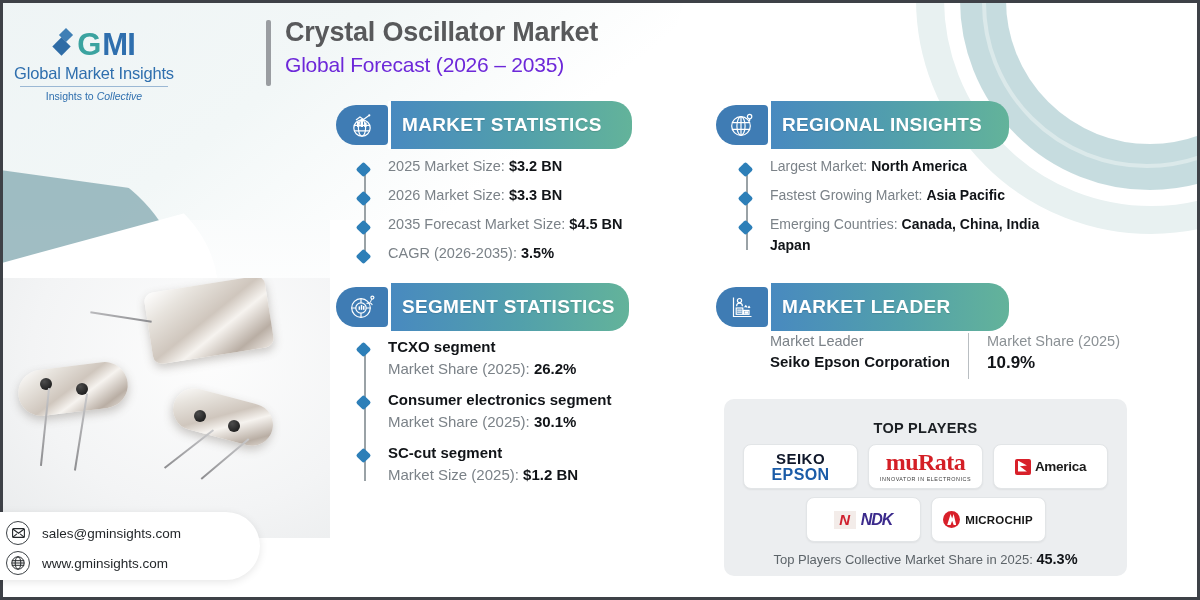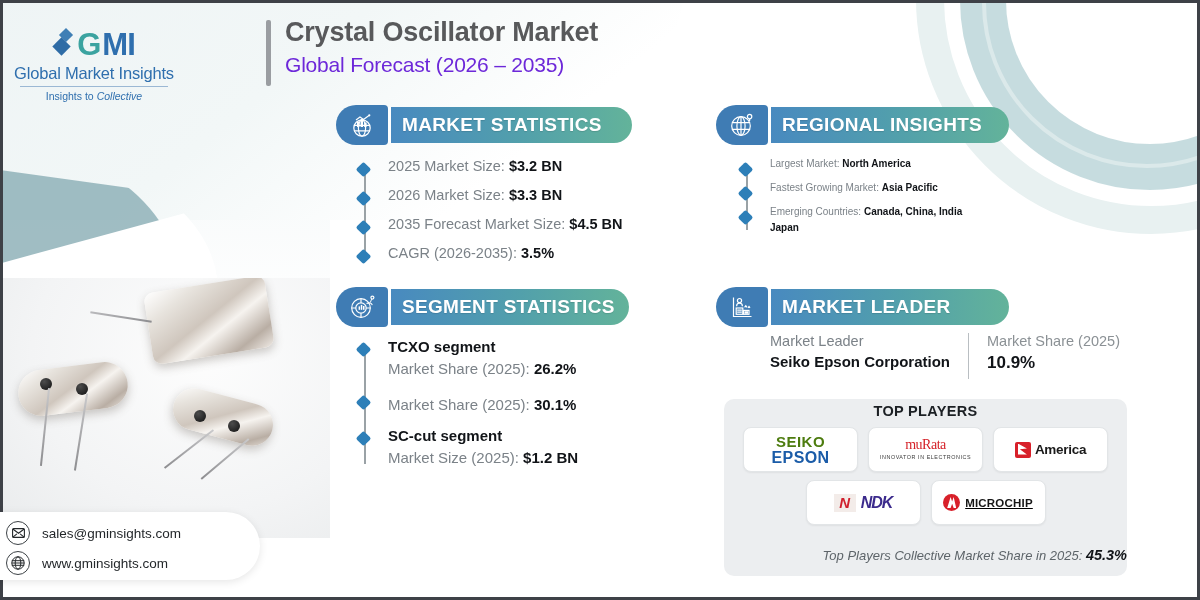--- a/index.html
+++ b/index.html
@@ -106,21 +106,21 @@
   .title-sub{ font-size:21px;color:#6d28d9;margin-top:4px;letter-spacing:-.2px;line-height:1.2;}
 
   
   .pill{ position:absolute; height:40px; display:flex; align-items:center; }
   .pill-icon{
     width:52px;height:40px;border-radius:20px 4px 4px 20px;
     background:#3f7cb4; display:flex;align-items:center;justify-content:center;
     flex:0 0 auto;
   }
   .pill-body{
-    height:36px; flex:1; border-radius:0 20px 20px 0;
+    height:48px; flex:1; border-radius:0 20px 20px 0;
     background:linear-gradient(90deg,#4889c0 0%, #52a0ab 55%, #63b39a 100%);
     display:flex;align-items:center; padding-left:14px;
     box-shadow:inset 3px 0 0 #ffffff;
   }
   .pill-body span{
     color:#ffffff;font-size:19px;font-weight:bold;letter-spacing:.3px;
     text-shadow:0 1px 1px rgba(0,0,0,.12);
   }
 
   
@@ -141,70 +141,70 @@
   #ms-list{ left:358px; top:158px; width:320px; font-size:14.5px; }
   #ms-list .bitem{ margin-bottom:13px; }
 
   
   #seg-list{ left:358px; top:338px; width:330px; font-size:15px; }
   #seg-list .bitem{ margin-bottom:14px; }
   #seg-list .seg-title{ font-weight:bold;color:#111418;font-size:15px; }
   #seg-list .seg-sub{ margin-top:5px; font-size:15px; }
 
   
-  #reg-list{ left:740px; top:158px; width:400px; font-size:10px; }
+  #reg-list{ left:740px; top:158px; width:400px; font-size:14px; }
   #reg-list .bitem{ margin-bottom:13px; }
   #reg-list .wrap2{ display:block; margin-top:5px; }
 
   
   .ml-wrap{ position:absolute; left:770px; top:333px; display:flex; align-items:flex-start; }
   .ml-col{ }
   .ml-col .k{ font-size:14.5px; color:#7b8288; }
   .ml-col .v{ font-size:15px; color:#111418; font-weight:bold; margin-top:4px;}
   .ml-div{ width:1px; background:#b9bec2; height:46px; margin:0 18px; }
   .ml-col.right .k{ font-size:14.5px; color:#8b9195;}
   .ml-col.right .v{ font-size:17px; }
 
   
   .tp-panel{
     position:absolute; left:724px; top:399px; width:403px; height:177px;
     background:#eceef0; border-radius:10px;
   }
   .tp-title{
     text-align:center;font-size:14.5px;font-weight:bold;color:#1b1f23;
-    padding-top:4px; letter-spacing:.3px;
+    padding-top:21px; letter-spacing:.3px;
   }
   .tp-row{ display:flex; justify-content:center; gap:10px; margin-top:8px;}
   .tp-box{
     background:#fff;border:1px solid #e2e5e7;border-radius:8px;
     width:115px;height:45px;display:flex;align-items:center;justify-content:center;
     box-shadow:0 1px 2px rgba(0,0,0,.06);
   }
   .tp-foot{
-    text-align:right;font-size:13px;color:#5d6469;margin-top:22px;font-style:italic;
+    text-align:center;font-size:13px;color:#5d6469;margin-top:9px;
   }
   .tp-foot b{ color:#111418; font-size:14.5px; }
 
   
   .lg-seiko{ text-align:center;line-height:1; }
-  .lg-seiko .s1{ font-size:15px;font-weight:bold;color:#4d7c0f;letter-spacing:.5px;display:block;}
+  .lg-seiko .s1{ font-size:15px;font-weight:bold;color:#0f172a;letter-spacing:.5px;display:block;}
   .lg-seiko .s2{ font-size:16px;font-weight:bold;color:#1b5ca8;letter-spacing:.4px;display:block;margin-top:1px;}
   .lg-murata{ text-align:center;line-height:1;}
-  .lg-murata .m1{ font-size:14px;font-weight:normal;color:#d41f26;font-family:"Liberation Serif",serif;letter-spacing:-.5px;display:block;}
+  .lg-murata .m1{ font-size:24px;font-weight:bold;color:#d41f26;font-family:"Liberation Serif",serif;letter-spacing:-.5px;display:block;}
   .lg-murata .m2{ font-size:5.4px;color:#3b3b3b;letter-spacing:.55px;display:block;margin-top:3px;}
   .lg-kyocera{ display:flex;align-items:center;gap:4px;}
   .kyo-mark{ width:16px;height:16px;background:#d8202a;border-radius:2px;position:relative;}
   .kyo-mark:after{content:"";position:absolute;left:3px;top:2px;width:9px;height:11px;background:#fff;
      clip-path:polygon(0 0,100% 45%,22% 52%,100% 100%,0 100%);}
   .lg-kyocera .kt{ font-size:13.5px;font-weight:bold;color:#1a1a1a;letter-spacing:-.3px;}
   .lg-ndk{ display:flex;align-items:center;gap:5px;}
   .ndk-mark{width:22px;height:18px;background:#f3ece9;display:flex;align-items:center;justify-content:center;}
   .ndk-mark span{font-size:15px;font-weight:bold;color:#d0202e;font-style:italic;line-height:1;}
   .lg-ndk .nt{ font-size:16px;font-weight:bold;color:#3b2a8c;font-style:italic;letter-spacing:-1px;}
-  .lg-mchip{ display:flex;align-items:center;gap:5px;text-decoration:underline;}
+  .lg-mchip{ display:flex;align-items:center;gap:5px;}
   .mchip-mark{width:17px;height:17px;border-radius:50%;background:#d8202a;position:relative;}
   .mchip-mark:after{content:"";position:absolute;left:4px;top:3px;width:9px;height:11px;background:#fff;
      clip-path:polygon(0 100%,38% 0,55% 42%,72% 0,100% 100%,72% 100%,55% 62%,38% 100%);}
   .lg-mchip .mt{ font-size:11.5px;font-weight:bold;color:#161616;letter-spacing:.2px;}
 
   
   .contact{
     position:absolute; left:-16px; top:512px; width:276px;height:68px;
     background:#ffffff; border-radius:0 34px 34px 0;
     box-shadow:0 2px 8px rgba(0,0,0,.10);
@@ -349,20 +349,21 @@
     <div class="bitem">
       <div class="bdot"></div>
       <div class="btext">
         <div class="seg-title">TCXO segment</div>
         <div class="seg-sub"><span class="lbl">Market Share (2025): </span><span class="val">26.2%</span></div>
       </div>
     </div>
     <div class="bitem">
       <div class="bdot"></div>
       <div class="btext">
+        <div class="seg-title">Consumer electronics segment</div>
         <div class="seg-sub"><span class="lbl">Market Share (2025): </span><span class="val">30.1%</span></div>
       </div>
     </div>
     <div class="bitem">
       <div class="bdot"></div>
       <div class="btext">
         <div class="seg-title">SC-cut segment</div>
         <div class="seg-sub"><span class="lbl">Market Size (2025): </span><span class="val">$1.2 BN</span></div>
       </div>
     </div>

